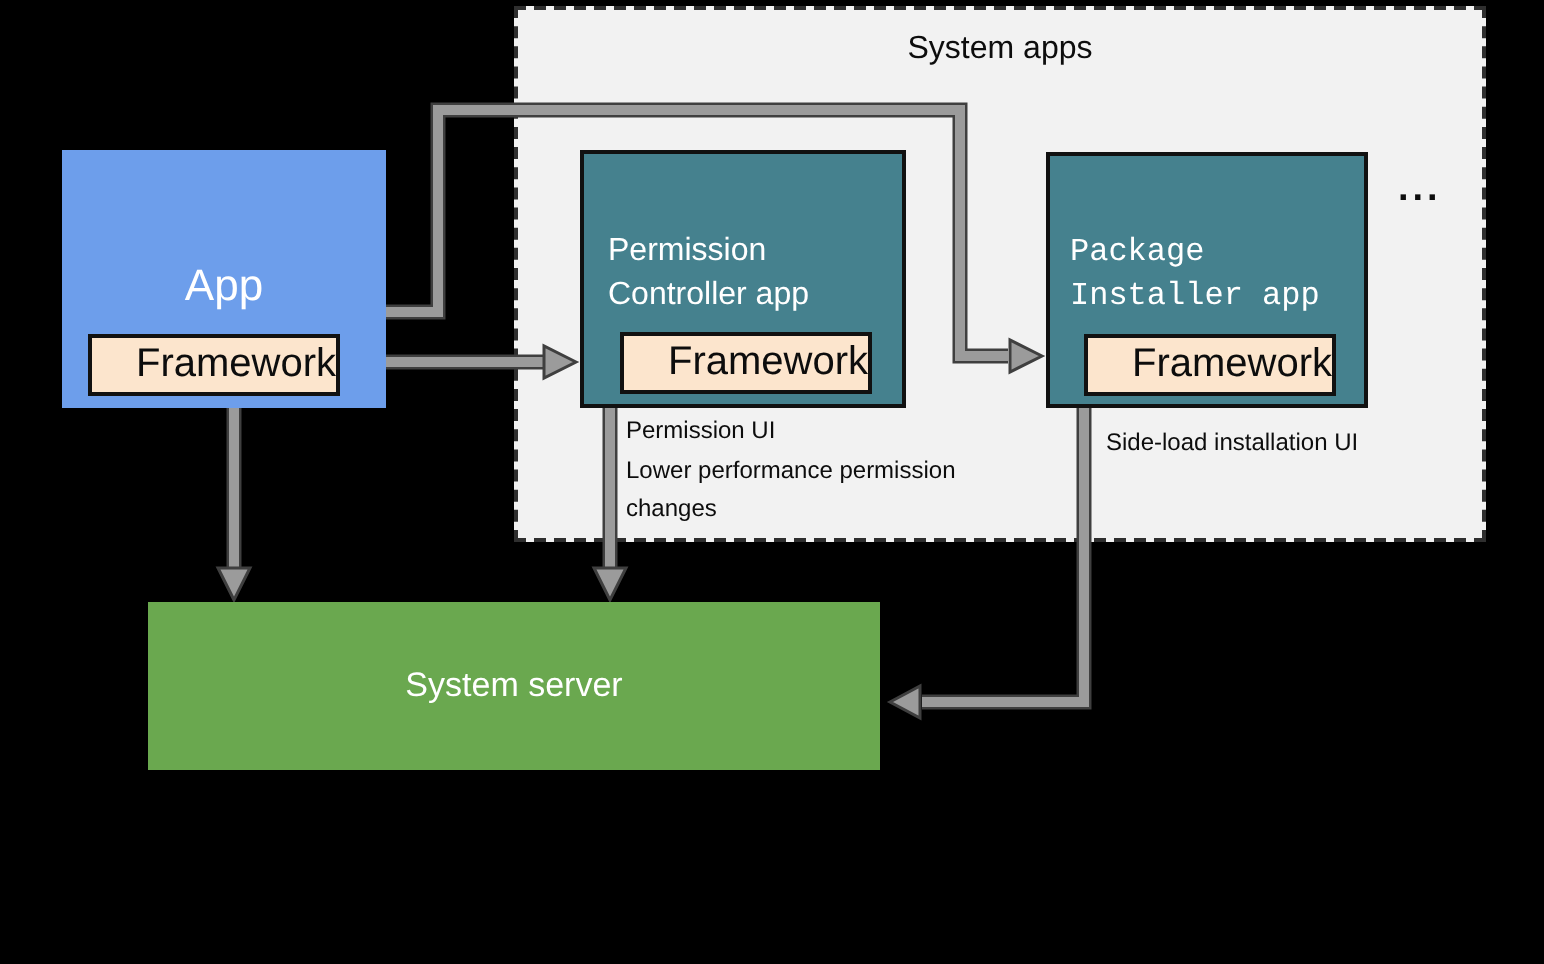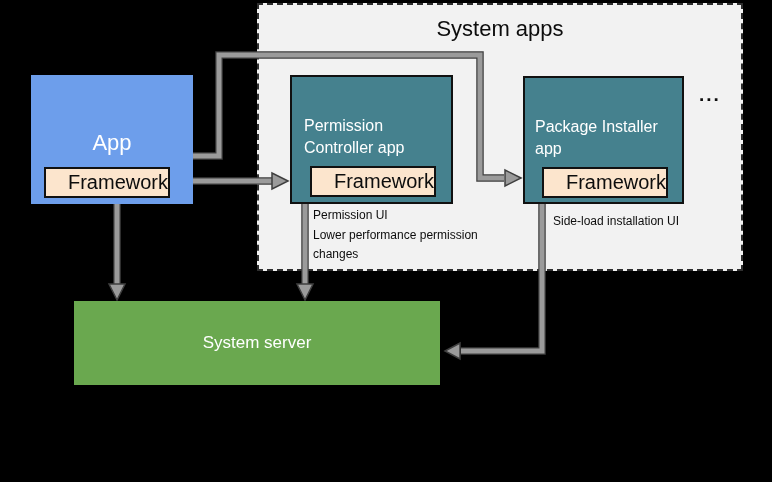--- a/index.html
+++ b/index.html
@@ -25,21 +25,21 @@
     background: var(--container-bg, #f2f2f2);
     border: 2px dashed var(--container-border, #2f2f2f);
     z-index: 1;
   }
   .system-apps-title {
     position: absolute;
     top: 11px;
     left: 0;
     right: 0;
     text-align: center;
-    font-size: 22px;
+    font-size: 16px;
     color: var(--text-dark, #0d0d0d);
   }
   
   .connectors {
     position: absolute;
     left: 0;
     top: 0;
     z-index: 2;
   }
   .connectors path { fill: none; }
@@ -64,21 +64,21 @@
     background: var(--system-app-teal, #45818e);
     border: 2px solid var(--box-border, #111);
   }
   .pc-box { left: 290px; top: 75px; width: 163px; height: 129px; }
   .pi-box { left: 523px; top: 76px; width: 161px; height: 128px; }
   .teal-box .box-label {
     position: absolute; top: 38px;
     font-size: 16px; line-height: 21.5px; color: var(--text-light, #fff);
   }
   .pc-box .box-label { left: 12px; width: 124px; }
-  .pi-box .box-label { left: 10px; width: 140px; }
+  .pi-box .box-label { left: 10px; width: 140px; font-family: Liberation Mono, monospace; }
   .framework {
     position: absolute;
     width: 126px; height: 31px;
     box-sizing: border-box;
     background: var(--framework-cream, #fce5cd);
     border: 2px solid var(--box-border, #111);
     text-align: right;
     line-height: 27px;
     font-size: 20px;
     color: var(--text-dark, #0d0d0d);

